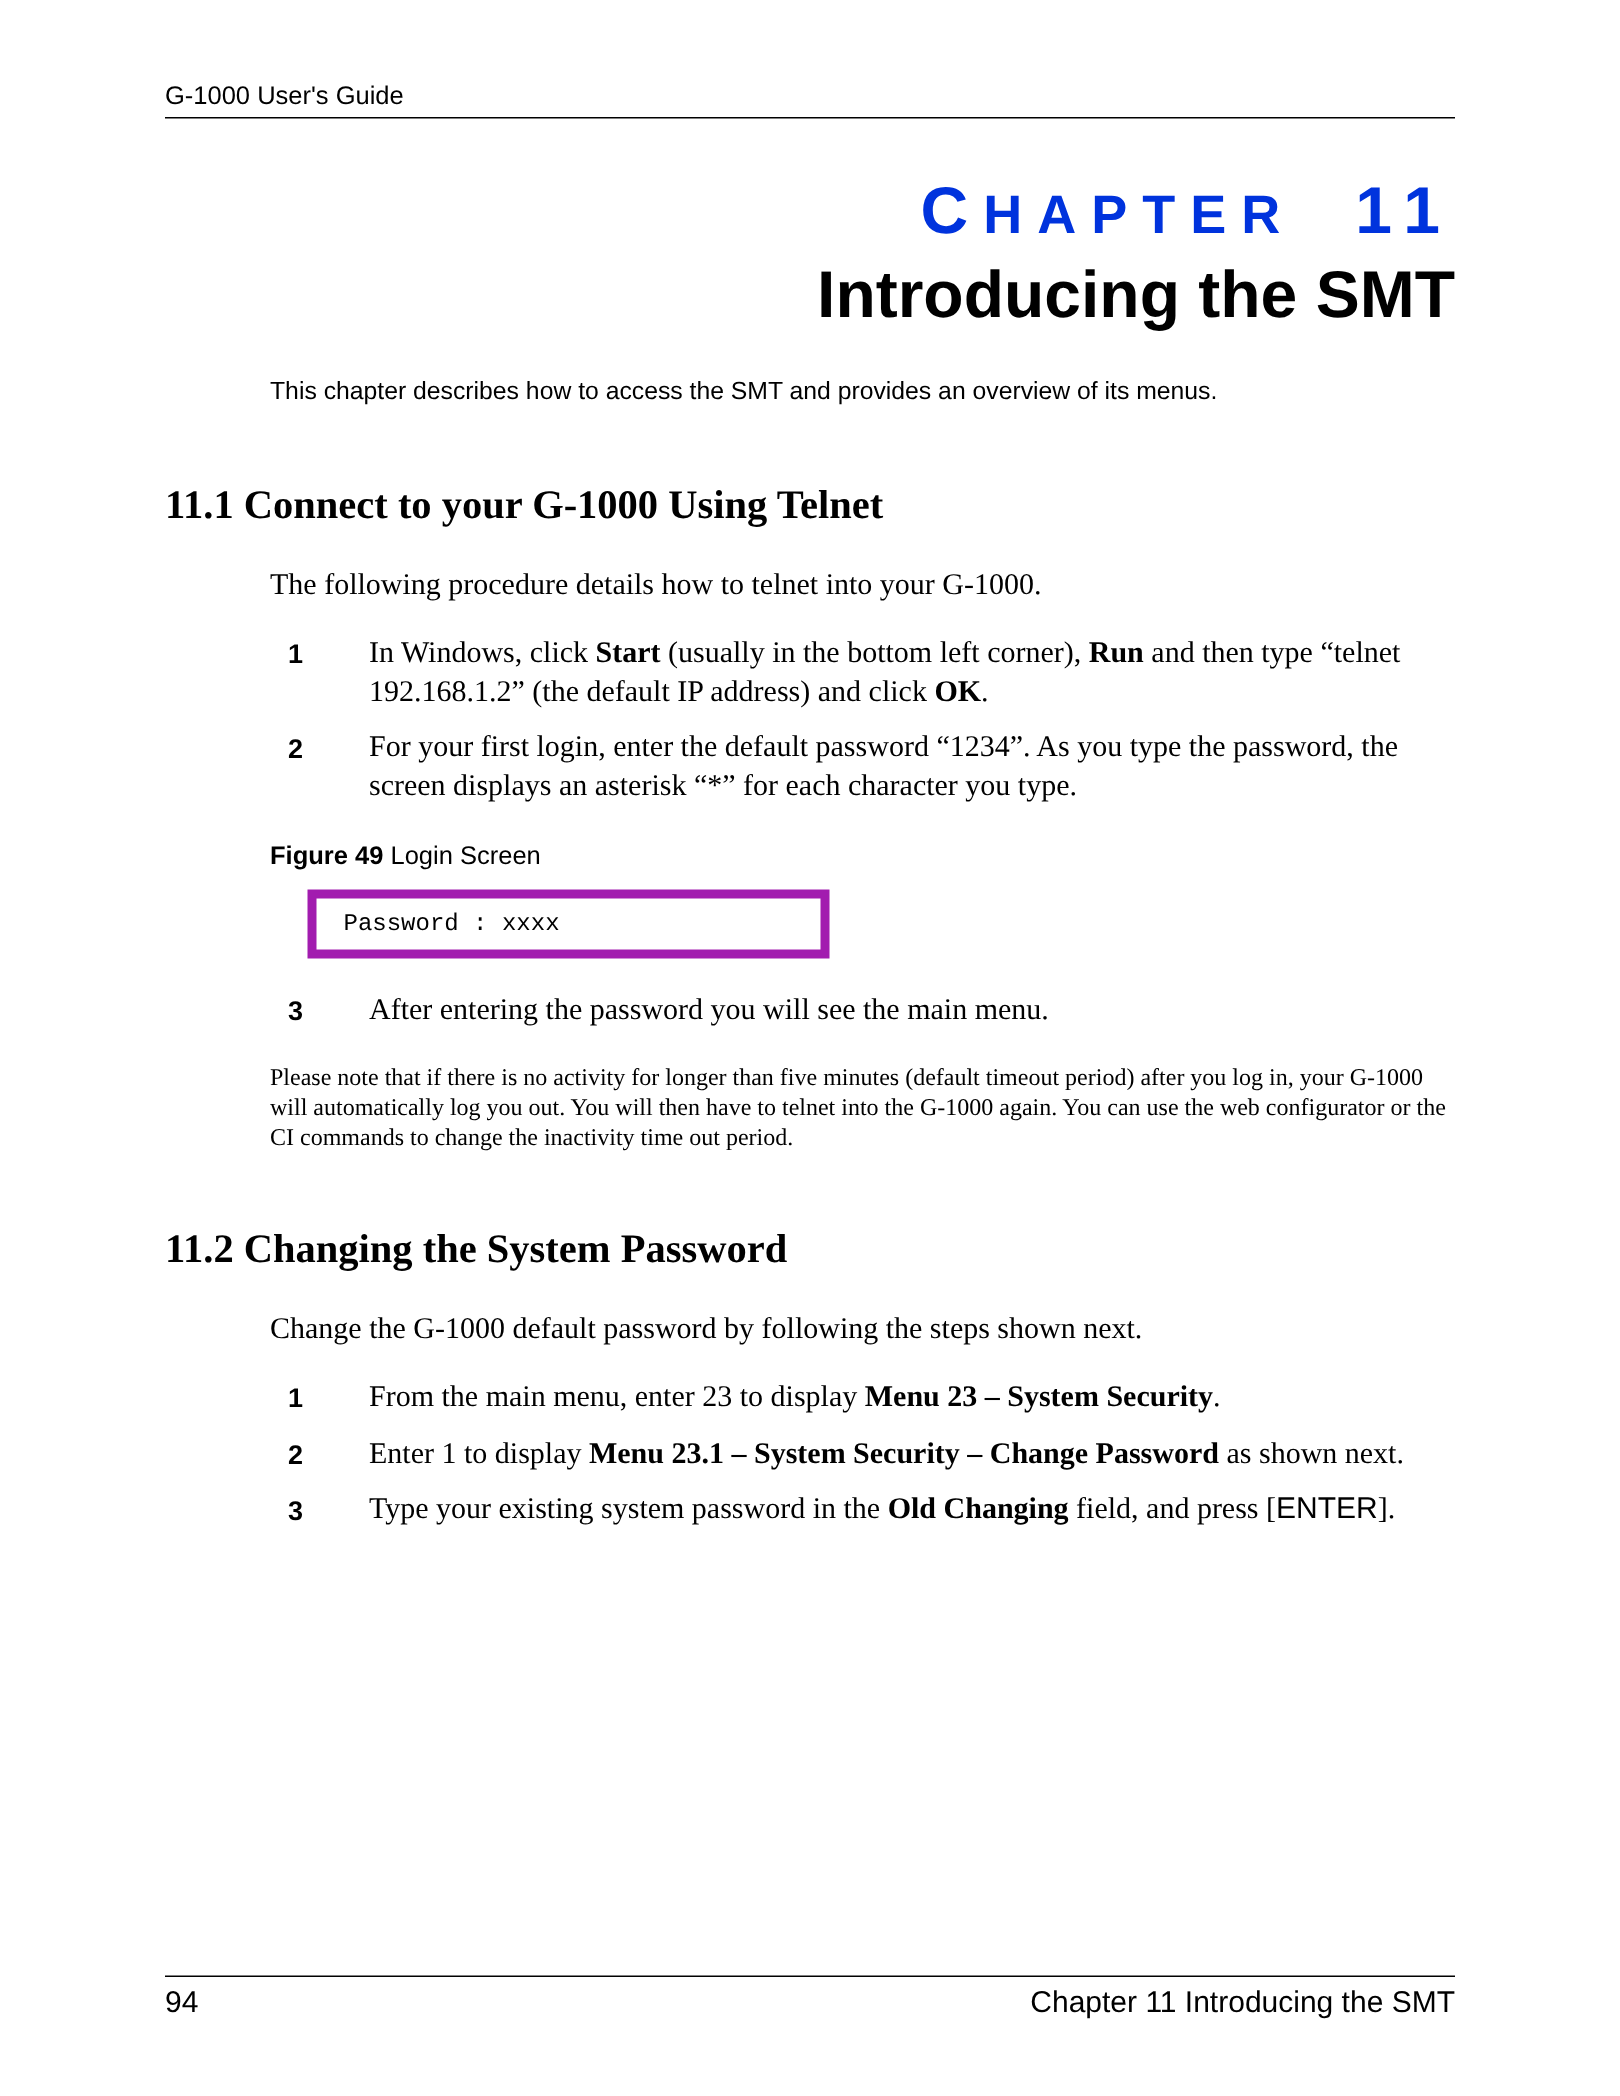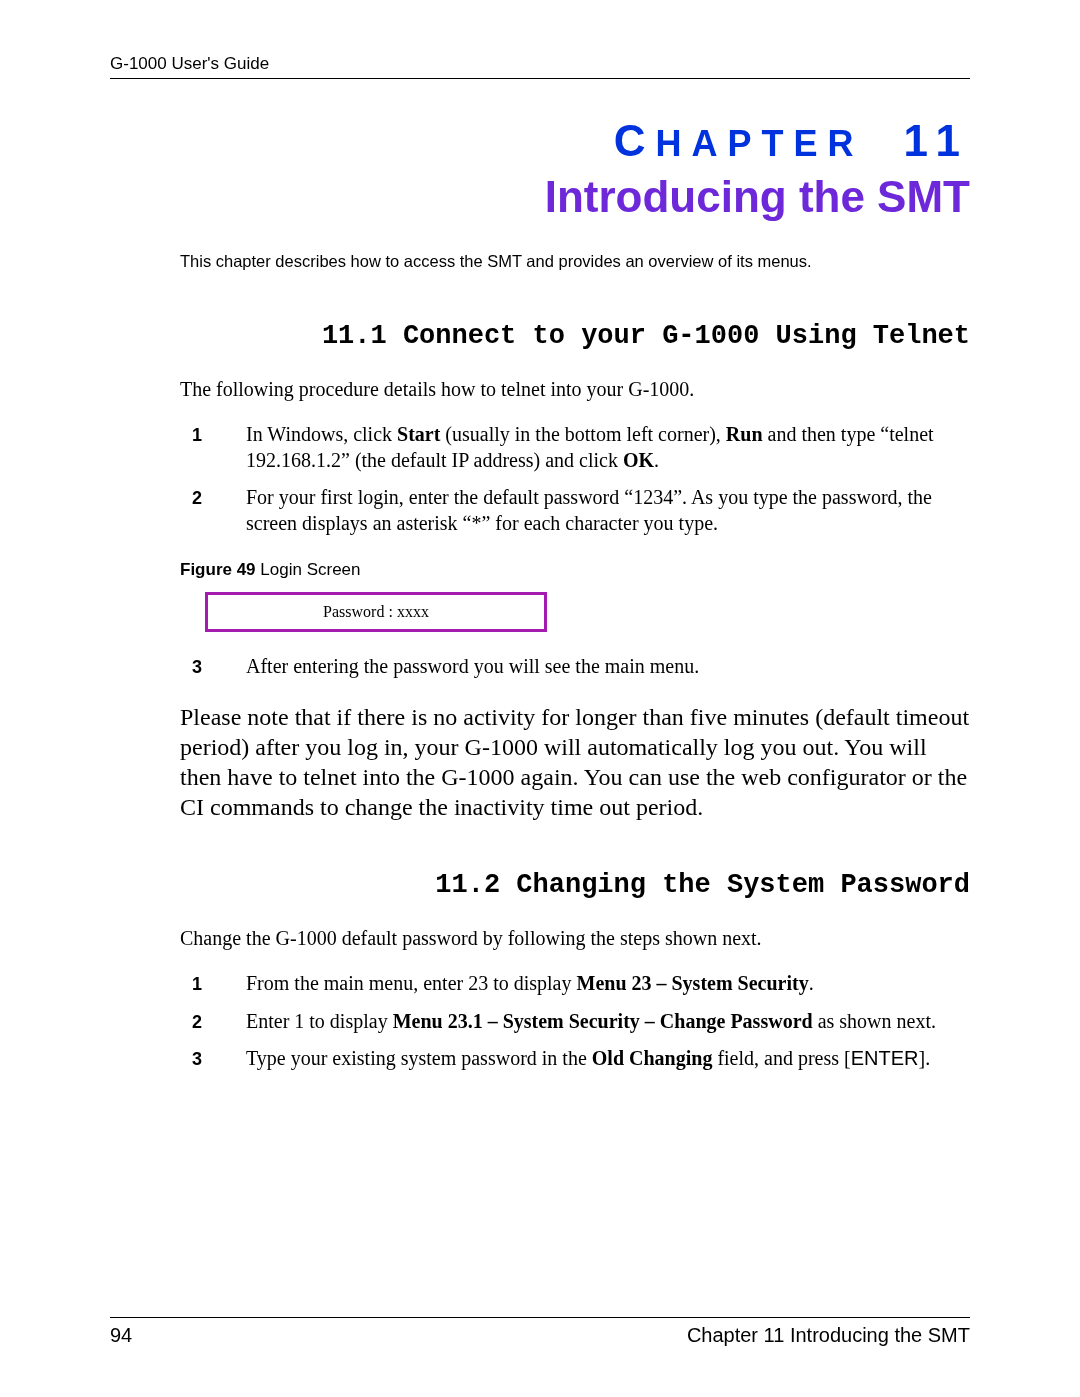--- a/index.html
+++ b/index.html
@@ -41,38 +41,37 @@
     margin-top: 25px;
     margin-bottom: 0;
   }
   .chapter-label .ch-small {
     font-size: 36px;
   }
   .chapter-title {
     text-align: right;
     font-family: Arial, Helvetica, sans-serif;
     font-weight: bold;
-    color: #6d28d9;
+    color: #000000;
     font-size: 44px;
     margin-top: 6px;
     margin-bottom: 30px;
   }
   .intro-line {
     font-family: Arial, Helvetica, sans-serif;
     font-size: 16.5px;
     margin-left: 70px;
     margin-bottom: 40px;
   }
   .section-heading {
-    font-family: Liberation Mono, monospace;
+    font-family: Liberation Serif, serif;
     font-weight: bold;
     font-size: 27px;
     margin-top: 10px;
     margin-bottom: 26px;
-    text-align: right;
   }
   .body-text {
     font-size: 20px;
     margin-left: 70px;
     margin-right: 0;
     margin-bottom: 20px;
     line-height: 1.25;
   }
   .num-list {
     margin-left: 70px;
@@ -100,30 +99,29 @@
   .figure-caption {
     font-family: Arial, Helvetica, sans-serif;
     font-size: 17px;
     margin-left: 70px;
     margin-top: 12px;
     margin-bottom: 12px;
   }
   .figure-caption .fig-label { font-weight: bold; }
   .login-box {
     margin-left: 95px;
-    border: 3px solid #a21caf;
+    border: 6px solid #a21caf;
     width: 300px;
     padding: 8px 18px;
-    font-family: Liberation Serif, serif;
+    font-family: Liberation Mono, monospace;
     font-size: 16px;
     margin-bottom: 22px;
-    text-align: center;
   }
   .note-text {
-    font-size: 24px;
+    font-size: 16px;
     margin-left: 70px;
     margin-top: 10px;
     margin-bottom: 38px;
     line-height: 1.25;
   }
   .footer {
     margin-top: auto;
   }
   .footer-rule {
     border: none;

